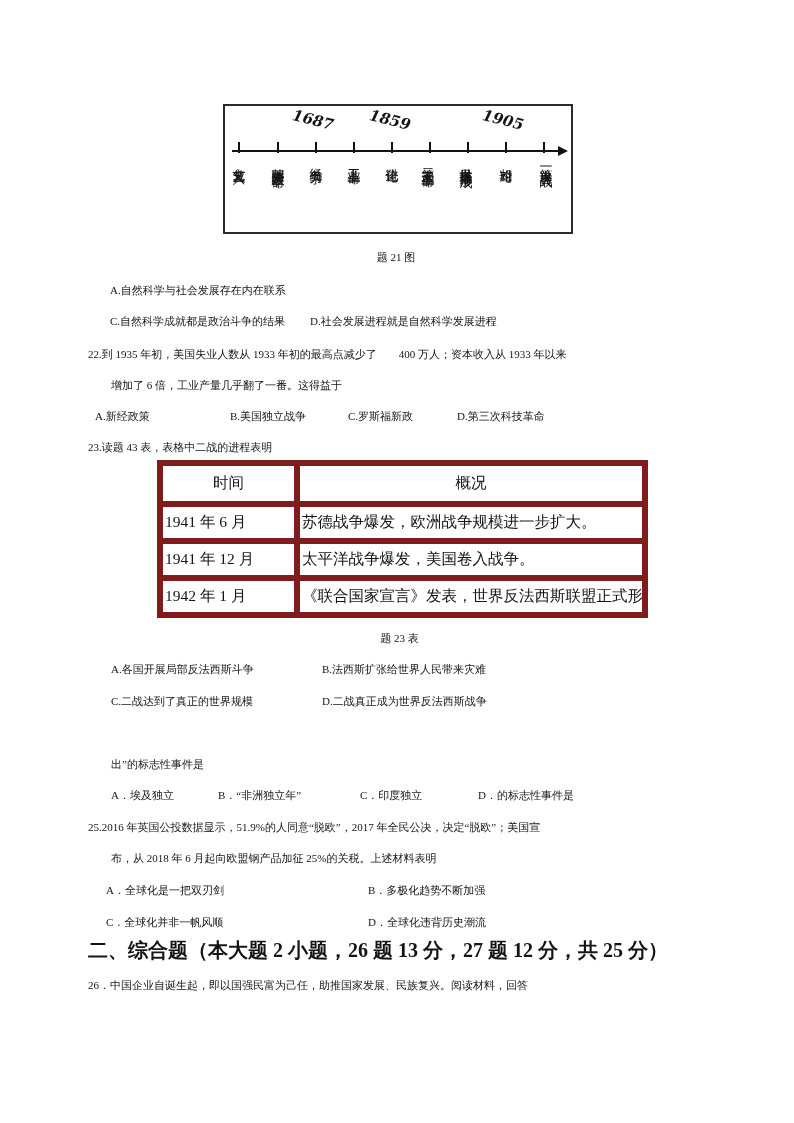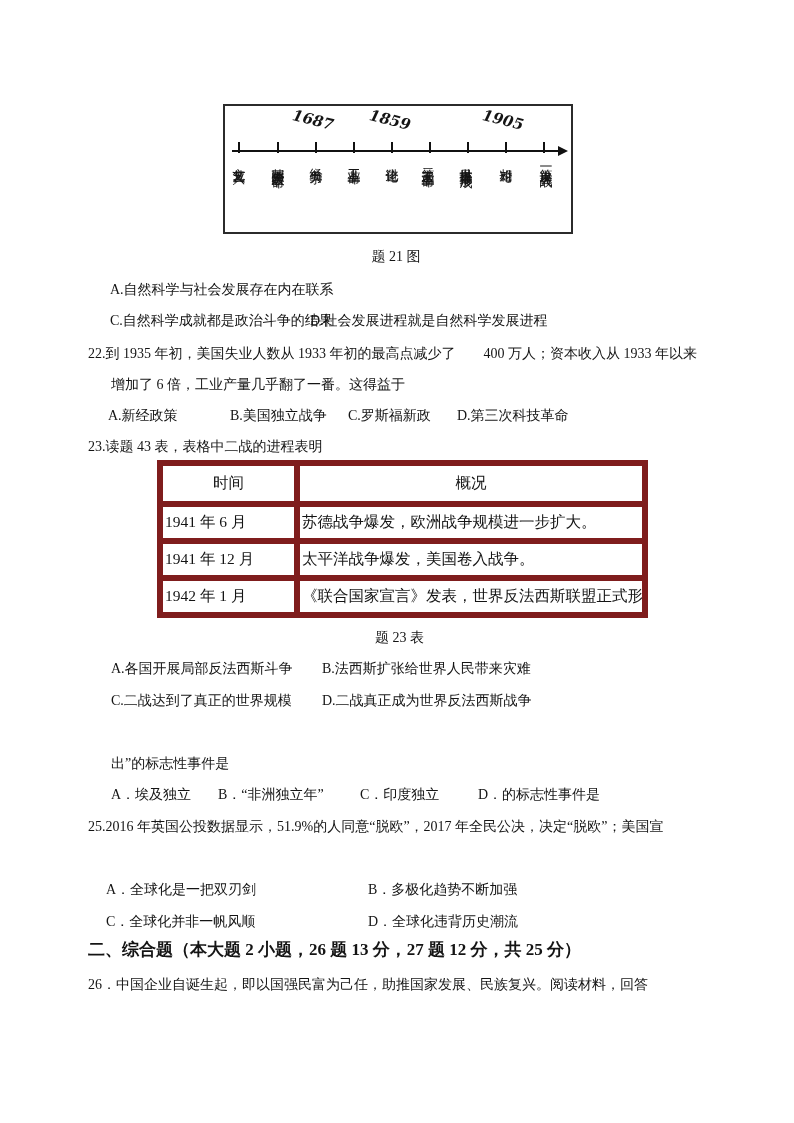--- a/index.html
+++ b/index.html
@@ -3,24 +3,24 @@
 <meta charset="utf-8">
 <style>
   html,body { margin:0; padding:0; background:#888; }
   .page {
     position:relative; width:794px; height:1123px; margin:0 auto;
     background:#ffffff; overflow:hidden;
     font-family:"Liberation Serif","DejaVu Serif",serif;
     color:#141414;
   }
   .line {
-    position:absolute; font-size:14px; line-height:20px;
+    position:absolute; font-size:11px; line-height:20px;
     white-space:nowrap;
   }
-  .bold { font-weight:bold; font-size:17px; }
+  .bold { font-weight:bold; font-size:20px; }
   
   .fig-box {
     position:absolute; left:223px; top:104px; width:346px; height:126px;
     border:2px solid #2b2b2b; background:#fff;
   }
   .axis {
     position:absolute; left:7px; top:44px; width:327px; height:2px;
     background:#111;
   }
   .arrowhead {
@@ -97,21 +97,21 @@
   </div>
 
   <div class="line caption" style="left:223px; top:247px; width:346px">题 21 图</div>
 
   <div class="line" style="left:110px; top:280px">A.自然科学与社会发展存在内在联系</div>
   <div class="line" style="left:110px; top:311px">C.自然科学成就都是政治斗争的结果</div>
   <div class="line" style="left:310px; top:311px">D.社会发展进程就是自然科学发展进程</div>
 
   <div class="line" style="left:88px;  top:344px">22.到 1935 年初，美国失业人数从 1933 年初的最高点减少了　　400 万人；资本收入从 1933 年以来</div>
   <div class="line" style="left:111px; top:375px">增加了 6 倍，工业产量几乎翻了一番。这得益于</div>
-  <div class="line" style="left:108px; top:406px">A.新经政策</div>
+  <div class="line" style="left:95px; top:406px">A.新经政策</div>
   <div class="line" style="left:230px; top:406px">B.美国独立战争</div>
   <div class="line" style="left:348px; top:406px">C.罗斯福新政</div>
   <div class="line" style="left:457px; top:406px">D.第三次科技革命</div>
 
   <div class="line" style="left:88px; top:437px">23.读题 43 表，表格中二战的进程表明</div>
 
   <table class="q23-table">
     <colgroup>
         <col class="col-time">
         <col class="col-sum">
@@ -143,20 +143,21 @@
   <div class="line" style="left:111px; top:691px">C.二战达到了真正的世界规模</div>
   <div class="line" style="left:322px; top:691px">D.二战真正成为世界反法西斯战争</div>
 
   <div class="line" style="left:111px; top:754px">出”的标志性事件是</div>
   <div class="line" style="left:111px; top:785px">A．埃及独立</div>
   <div class="line" style="left:218px; top:785px">B．“非洲独立年”</div>
   <div class="line" style="left:360px; top:785px">C．印度独立</div>
   <div class="line" style="left:478px; top:785px">D．的标志性事件是</div>
 
   <div class="line" style="left:88px;  top:817px">25.2016 年英国公投数据显示，51.9%的人同意“脱欧”，2017 年全民公决，决定“脱欧”；美国宣</div>
+  <div class="line" style="left:111px; top:848px">布，从 2018 年 6 月起向欧盟钢产品加征 25%的关税。上述材料表明</div>
   <div class="line" style="left:106px; top:880px">A．全球化是一把双刃剑</div>
   <div class="line" style="left:368px; top:880px">B．多极化趋势不断加强</div>
   <div class="line" style="left:106px; top:912px">C．全球化并非一帆风顺</div>
   <div class="line" style="left:368px; top:912px">D．全球化违背历史潮流</div>
 
   <div class="line bold" style="left:88px; top:940px">二、综合题（本大题 2 小题，26 题 13 分，27 题 12 分，共 25 分）</div>
   <div class="line" style="left:88px; top:975px">26．中国企业自诞生起，即以国强民富为己任，助推国家发展、民族复兴。阅读材料，回答</div>
 
 </div>
 

